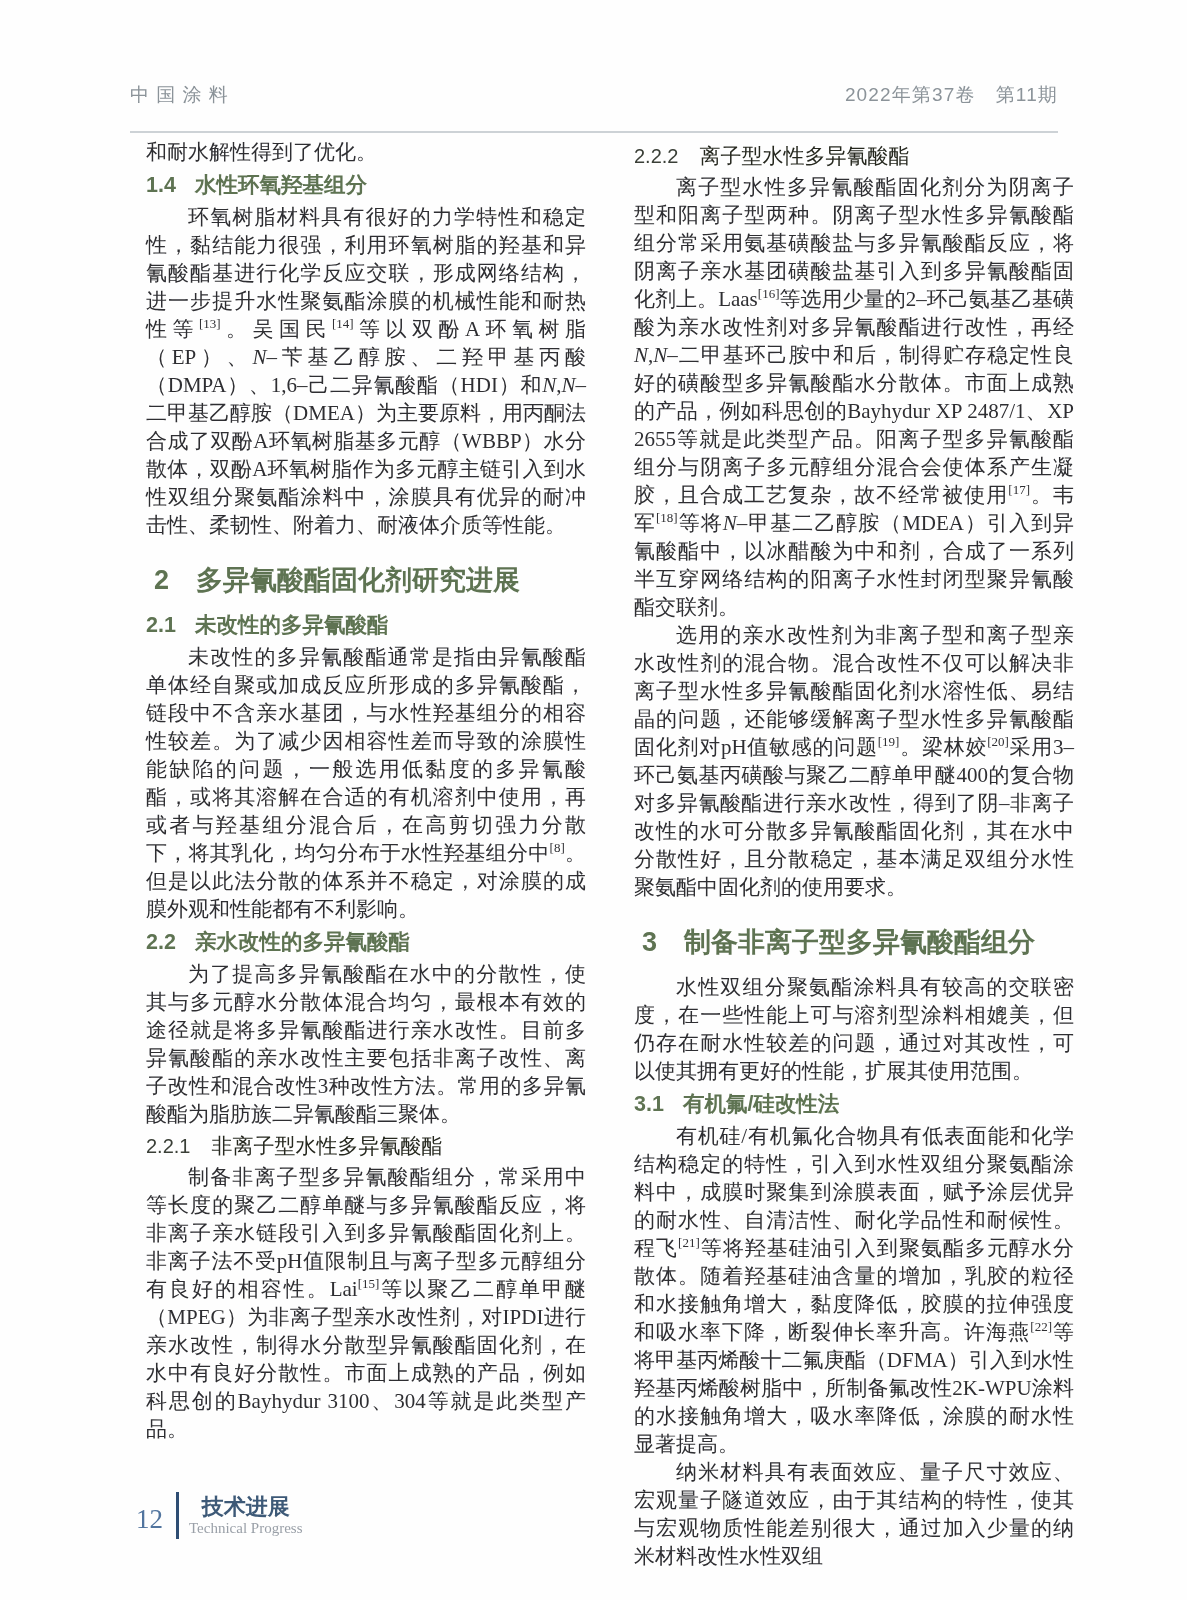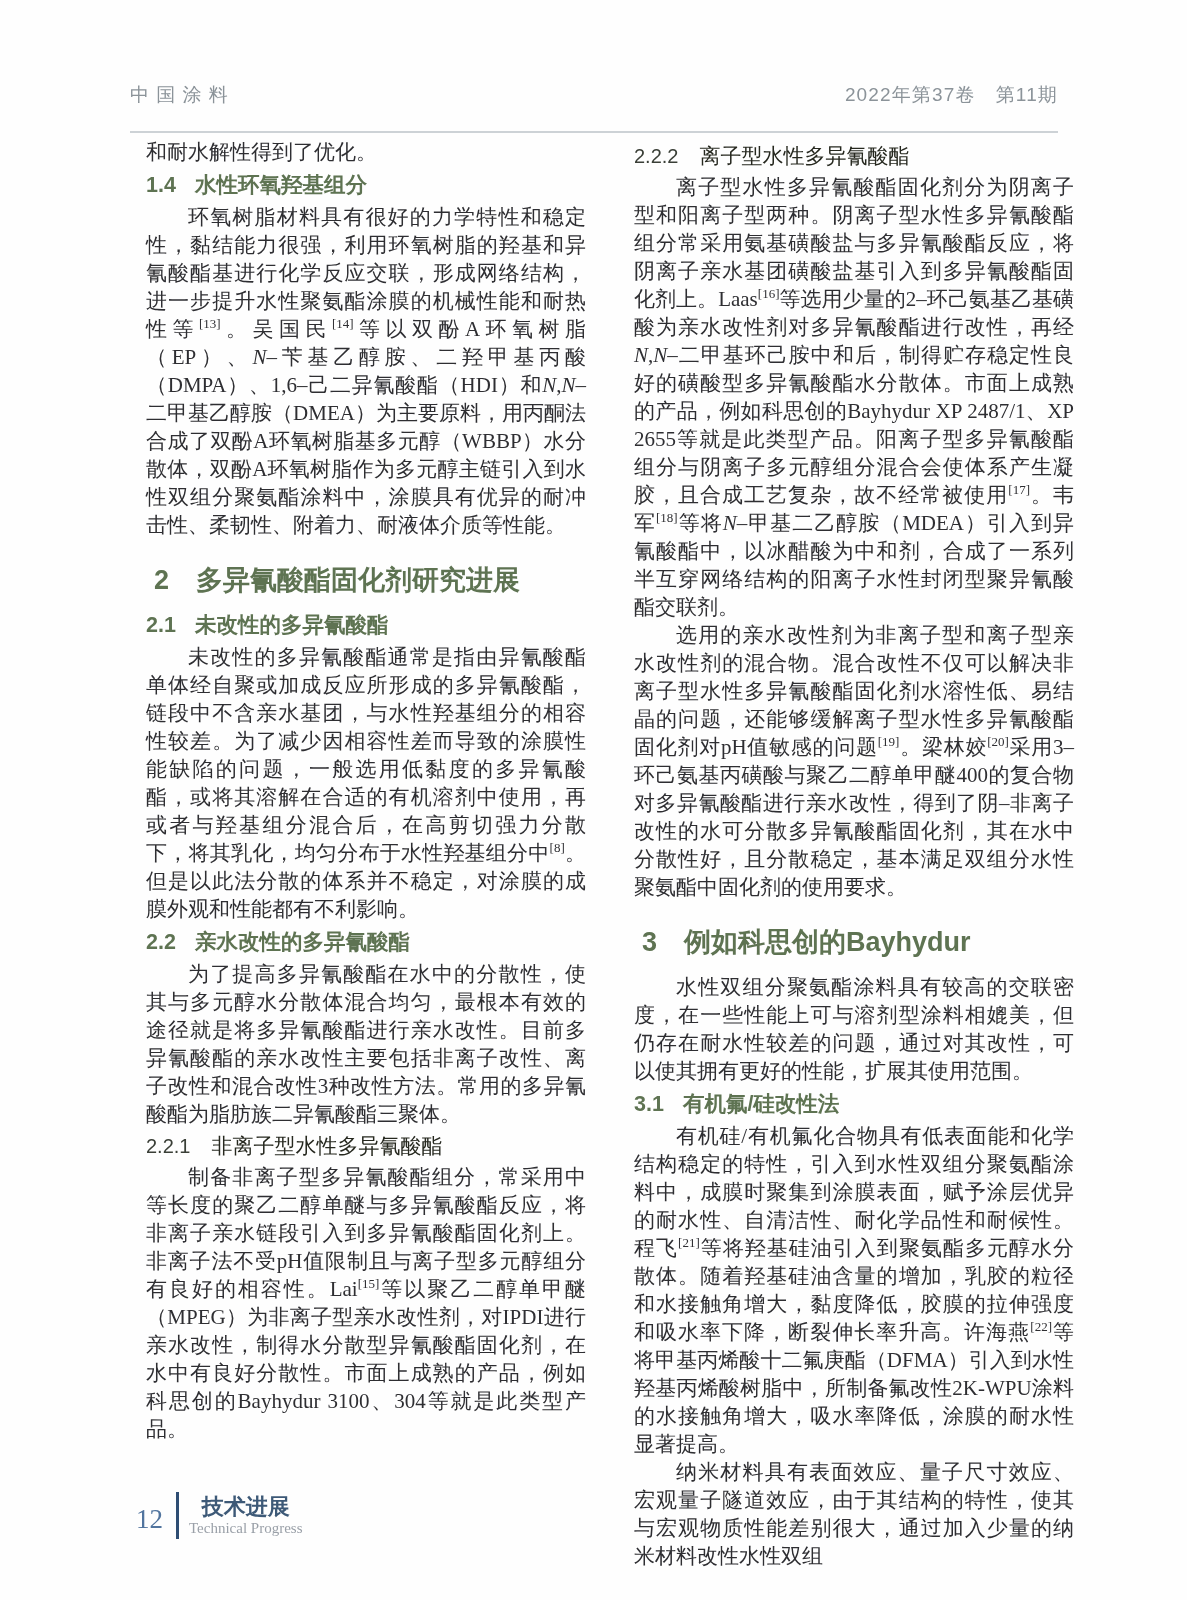--- a/index.html
+++ b/index.html
@@ -102,21 +102,21 @@
         <p class="para indent"><span>未改性的多异氰酸酯通常是指由异氰酸酯单体经自聚或加成反应所形成的多异氰酸酯，链段中不含亲水基团，与水性羟基组分的相容性较差。为了减少因相容性差而导致的涂膜性能缺陷的问题，一般选用低黏度的多异氰酸酯，或将其溶解在合适的有机溶剂中使用，再或者与羟基组分混合后，在高剪切强力分散下，将其乳化，均匀分布于水性羟基组分中</span><sup>[8]</sup><span>。但是以此法分散的体系并不稳定，对涂膜的成膜外观和性能都有不利影响。</span></p>
         <div class="h2"><span class="hnum">2.2</span><span>亲水改性的多异氰酸酯</span></div>
         <p class="para indent"><span>为了提高多异氰酸酯在水中的分散性，使其与多元醇水分散体混合均匀，最根本有效的途径就是将多异氰酸酯进行亲水改性。目前多异氰酸酯的亲水改性主要包括非离子改性、离子改性和混合改性3种改性方法。常用的多异氰酸酯为脂肪族二异氰酸酯三聚体。</span></p>
         <div class="h3"><span class="hnum">2.2.1</span><span>非离子型水性多异氰酸酯</span></div>
         <p class="para indent"><span>制备非离子型多异氰酸酯组分，常采用中等长度的聚乙二醇单醚与多异氰酸酯反应，将非离子亲水链段引入到多异氰酸酯固化剂上。非离子法不受pH值限制且与离子型多元醇组分有良好的相容性。Lai</span><sup>[15]</sup><span>等以聚乙二醇单甲醚（MPEG）为非离子型亲水改性剂，对IPDI进行亲水改性，制得水分散型异氰酸酯固化剂，在水中有良好分散性。市面上成熟的产品，例如科思创的Bayhydur 3100、304等就是此类型产品。</span></p>
       </div>
     <div class="col">
         <div class="h3"><span class="hnum">2.2.2</span><span>离子型水性多异氰酸酯</span></div>
         <p class="para indent"><span>离子型水性多异氰酸酯固化剂分为阴离子型和阳离子型两种。阴离子型水性多异氰酸酯组分常采用氨基磺酸盐与多异氰酸酯反应，将阴离子亲水基团磺酸盐基引入到多异氰酸酯固化剂上。Laas</span><sup>[16]</sup><span>等选用少量的2–环己氨基乙基磺酸为亲水改性剂对多异氰酸酯进行改性，再经</span><i>N</i><span>,</span><i>N</i><span>–二甲基环己胺中和后，制得贮存稳定性良好的磺酸型多异氰酸酯水分散体。市面上成熟的产品，例如科思创的Bayhydur XP 2487/1、XP 2655等就是此类型产品。阳离子型多异氰酸酯组分与阴离子多元醇组分混合会使体系产生凝胶，且合成工艺复杂，故不经常被使用</span><sup>[17]</sup><span>。韦军</span><sup>[18]</sup><span>等将</span><i>N</i><span>–甲基二乙醇胺（MDEA）引入到异氰酸酯中，以冰醋酸为中和剂，合成了一系列半互穿网络结构的阳离子水性封闭型聚异氰酸酯交联剂。</span></p>
         <p class="para indent"><span>选用的亲水改性剂为非离子型和离子型亲水改性剂的混合物。混合改性不仅可以解决非离子型水性多异氰酸酯固化剂水溶性低、易结晶的问题，还能够缓解离子型水性多异氰酸酯固化剂对pH值敏感的问题</span><sup>[19]</sup><span>。梁林姣</span><sup>[20]</sup><span>采用3–环己氨基丙磺酸与聚乙二醇单甲醚400的复合物对多异氰酸酯进行亲水改性，得到了阴–非离子改性的水可分散多异氰酸酯固化剂，其在水中分散性好，且分散稳定，基本满足双组分水性聚氨酯中固化剂的使用要求。</span></p>
-        <div class="h1"><span class="hnum">3</span><span>例如科思创的Bayhydur</span></div>
+        <div class="h1"><span class="hnum">3</span><span>制备非离子型多异氰酸酯组分</span></div>
         <p class="para indent"><span>水性双组分聚氨酯涂料具有较高的交联密度，在一些性能上可与溶剂型涂料相媲美，但仍存在耐水性较差的问题，通过对其改性，可以使其拥有更好的性能，扩展其使用范围。</span></p>
         <div class="h2"><span class="hnum">3.1</span><span>有机氟/硅改性法</span></div>
         <p class="para indent"><span>有机硅/有机氟化合物具有低表面能和化学结构稳定的特性，引入到水性双组分聚氨酯涂料中，成膜时聚集到涂膜表面，赋予涂层优异的耐水性、自清洁性、耐化学品性和耐候性。程飞</span><sup>[21]</sup><span>等将羟基硅油引入到聚氨酯多元醇水分散体。随着羟基硅油含量的增加，乳胶的粒径和水接触角增大，黏度降低，胶膜的拉伸强度和吸水率下降，断裂伸长率升高。许海燕</span><sup>[22]</sup><span>等将甲基丙烯酸十二氟庚酯（DFMA）引入到水性羟基丙烯酸树脂中，所制备氟改性2K-WPU涂料的水接触角增大，吸水率降低，涂膜的耐水性显著提高。</span></p>
         <p class="para indent"><span>纳米材料具有表面效应、量子尺寸效应、宏观量子隧道效应，由于其结构的特性，使其与宏观物质性能差别很大，通过加入少量的纳米材料改性水性双组</span></p>
       </div>
   </div>
 
   <div class="footer">
     <span class="page-num">12</span>
     <span class="footer-bar"></span>

